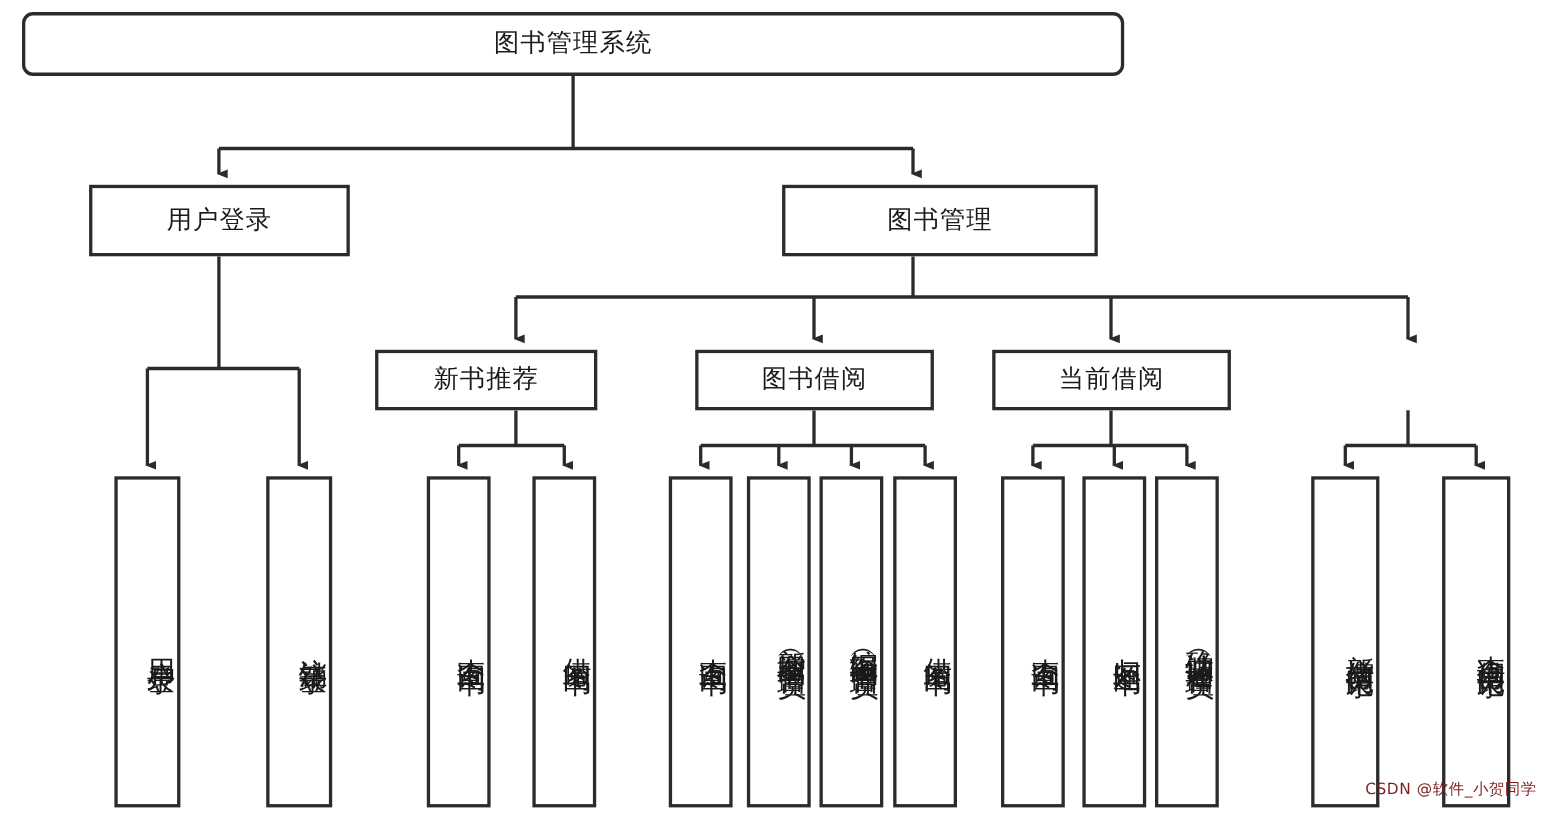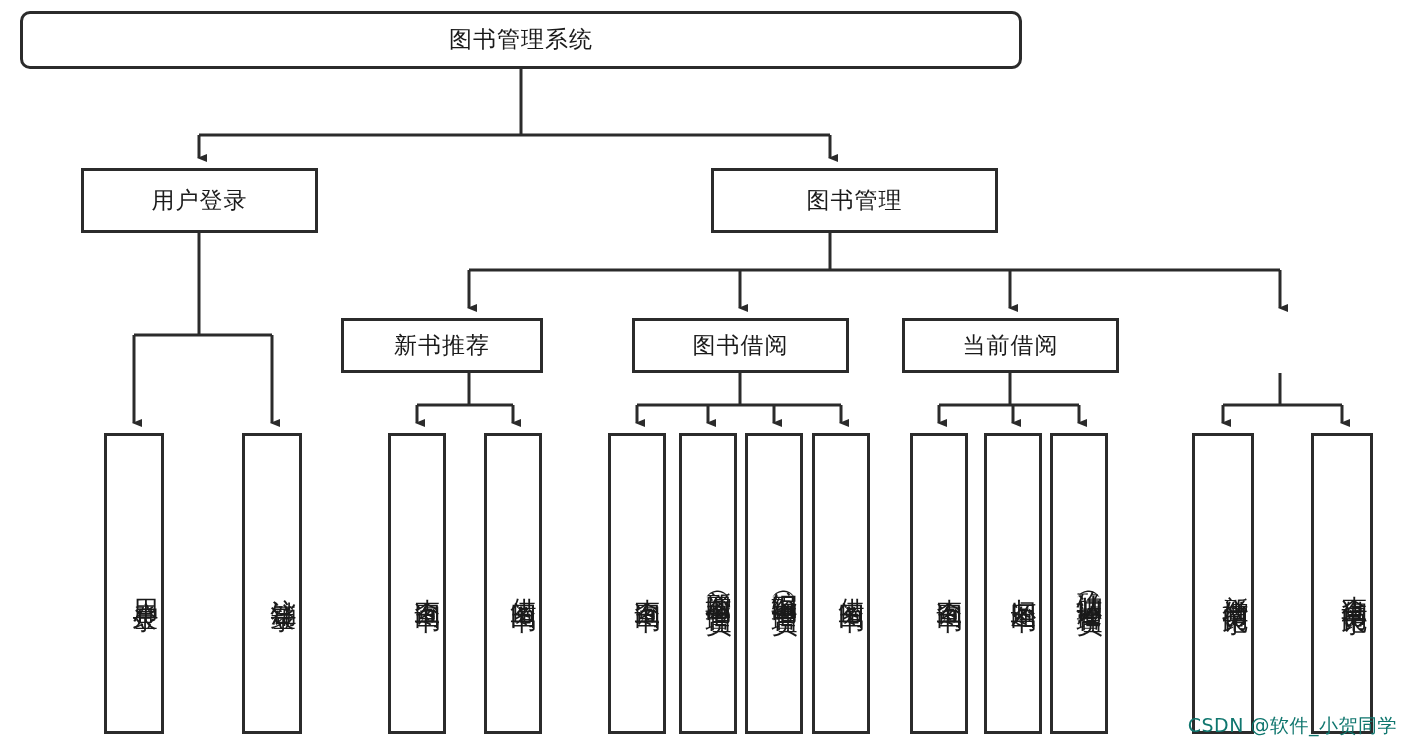--- a/index.html
+++ b/index.html
@@ -54,23 +54,23 @@
   }
   .node.vert .vtext {
     writing-mode: vertical-rl;
     text-orientation: upright;
     display: block;
     white-space: nowrap;
   }
   .watermark {
     position: absolute;
     right: 8px;
-    bottom: 8px;
-    font-size: 19px;
-    color: #0f766e;
+    bottom: 20px;
+    font-size: 14px;
+    color: #7f1d1d;
     letter-spacing: 0.5px;
     white-space: nowrap;
   }
 </style>
 </head>
 <body>
 
 <div id="canvas">
 
   <svg class="connectors" viewBox="0 0 1405 747" xmlns="http://www.w3.org/2000/svg">

